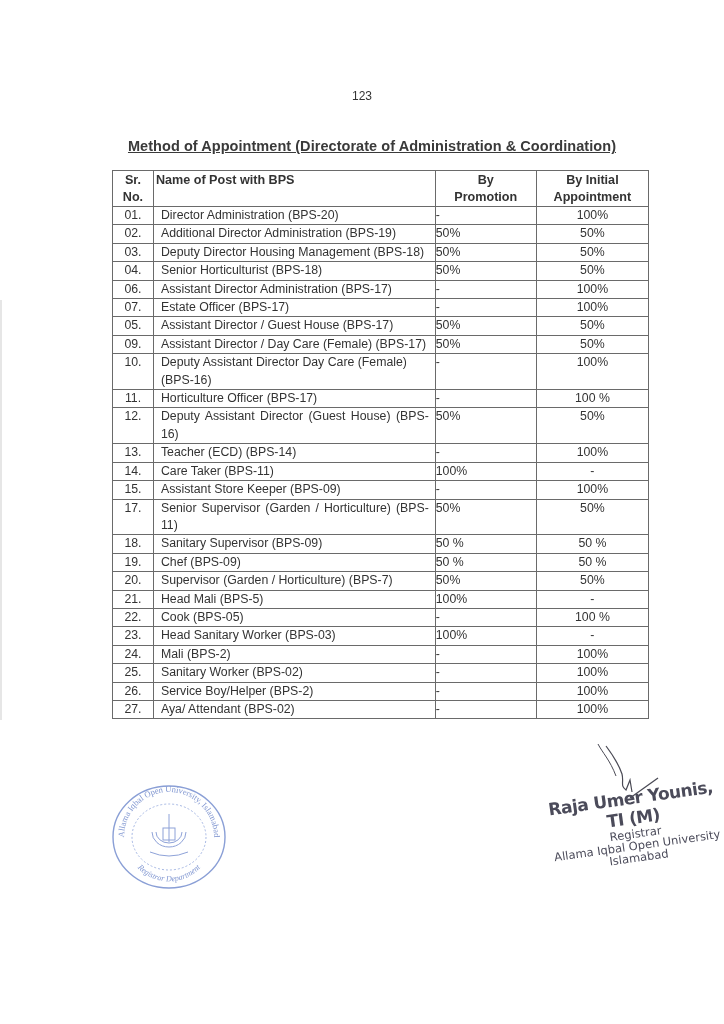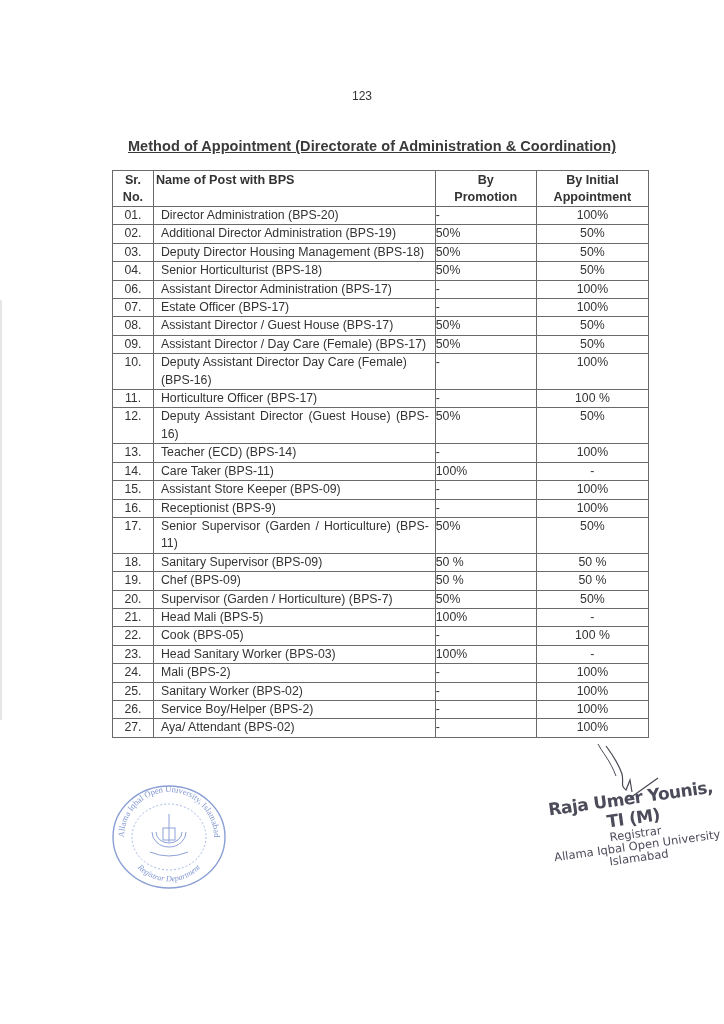--- a/index.html
+++ b/index.html
@@ -81,21 +81,21 @@
         <td class="c-prom">-</td>
         <td class="c-init">100%</td>
       </tr>
       <tr>
         <td class="c-sr">07.</td>
         <td class="c-name">Estate Officer (BPS-17)</td>
         <td class="c-prom">-</td>
         <td class="c-init">100%</td>
       </tr>
       <tr>
-        <td class="c-sr">08.</td>
+        <td class="c-sr">05.</td>
         <td class="c-name">Assistant Director / Guest House (BPS-17)</td>
         <td class="c-prom">50%</td>
         <td class="c-init">50%</td>
       </tr>
       <tr>
         <td class="c-sr">09.</td>
         <td class="c-name">Assistant Director / Day Care (Female) (BPS-17)</td>
         <td class="c-prom">50%</td>
         <td class="c-init">50%</td>
       </tr>
@@ -125,26 +125,20 @@
       </tr>
       <tr>
         <td class="c-sr">14.</td>
         <td class="c-name">Care Taker (BPS-11)</td>
         <td class="c-prom">100%</td>
         <td class="c-init">-</td>
       </tr>
       <tr>
         <td class="c-sr">15.</td>
         <td class="c-name">Assistant Store Keeper (BPS-09)</td>
-        <td class="c-prom">-</td>
-        <td class="c-init">100%</td>
-      </tr>
-      <tr>
-        <td class="c-sr">16.</td>
-        <td class="c-name">Receptionist (BPS-9)</td>
         <td class="c-prom">-</td>
         <td class="c-init">100%</td>
       </tr>
       <tr>
         <td class="c-sr">17.</td>
         <td class="c-name just">Senior Supervisor (Garden / Horticulture) (BPS-11)</td>
         <td class="c-prom">50%</td>
         <td class="c-init">50%</td>
       </tr>
       <tr>

